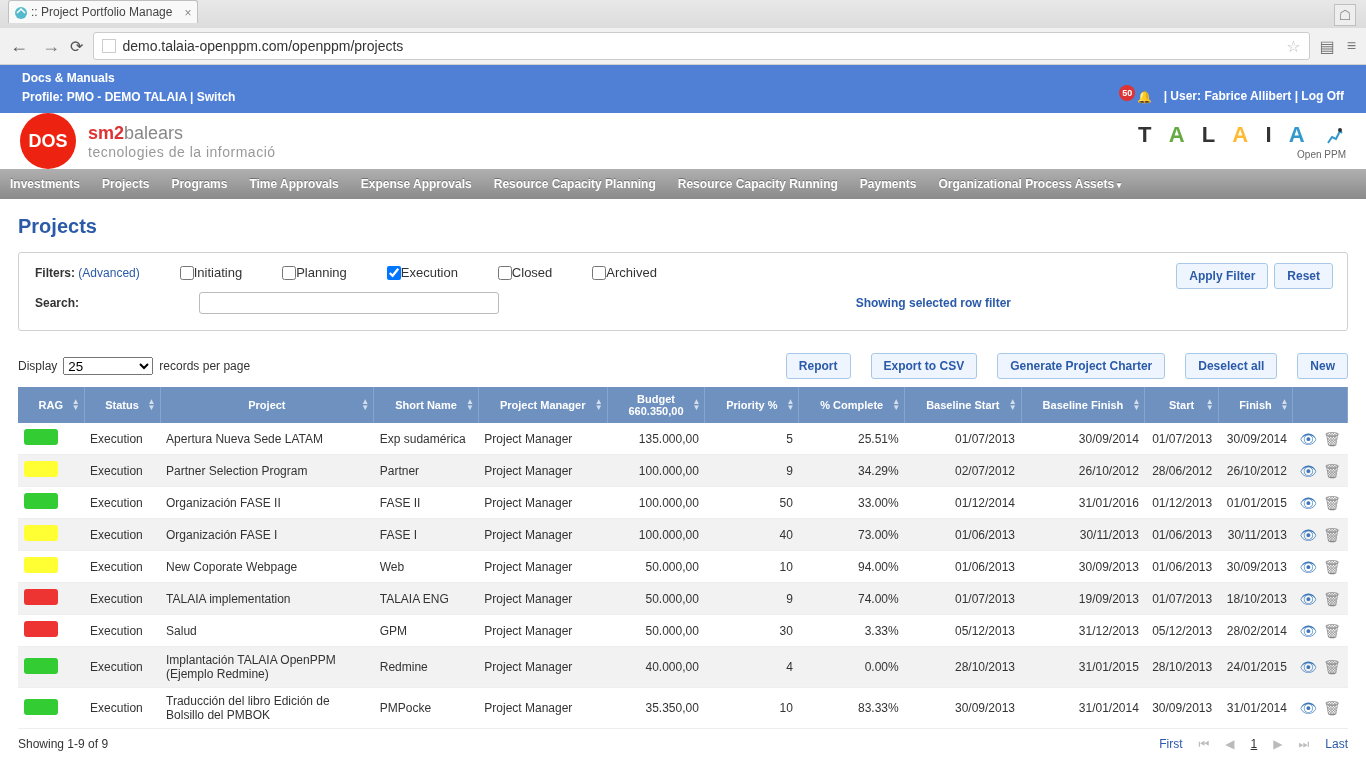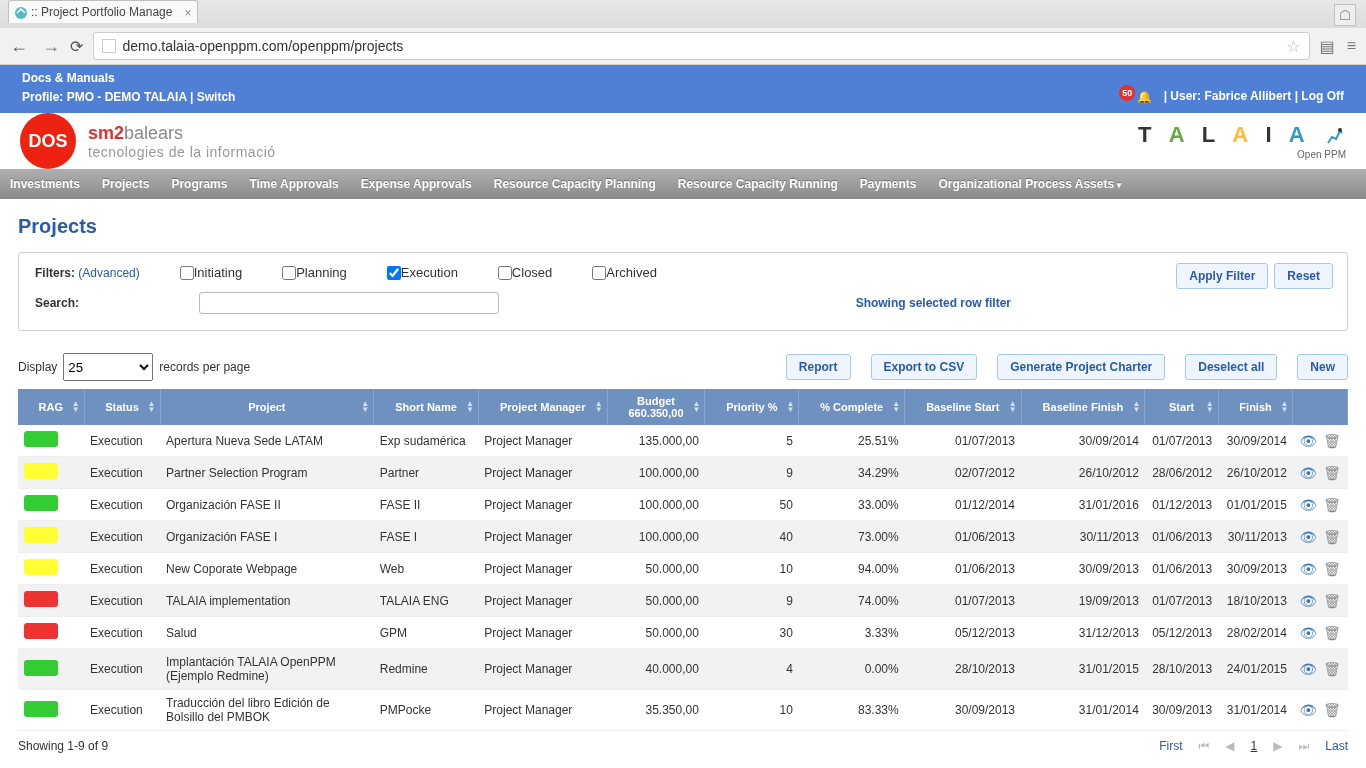--- a/index.html
+++ b/index.html
@@ -58,21 +58,21 @@
 .filter-btns { position:absolute; right:14px; top:10px; display:flex; gap:6px; }
 .btn { background:#eef5ff; border:1px solid #a8c8e8; color:#2a5aa8; font-weight:bold; padding:5px 12px; border-radius:3px; font-size:12px; cursor:pointer; }
 .search-row { display:flex; align-items:center; gap:20px; margin-top:12px; }
 .search-row label { font-weight:bold; }
 .search-row input { width:300px; height:22px; border:1px solid #bbb; border-radius:3px; padding:0 6px; margin-left:100px;}
 .show-filter { color:#2a5aa8; font-weight:bold; margin-left:auto; margin-right:320px; font-size:12px;}
 
 
 .table-controls { display:flex; align-items:center; margin:22px 0 8px; }
 .table-controls .left { display:flex; align-items:center; gap:6px; font-size:12px; }
-.table-controls select { height:28px; width:90px; }
+.table-controls select { height:18px; width:90px; }
 .table-controls .right { margin-left:auto; display:flex; gap:20px; }
 
 
 table.grid { width:100%; border-collapse:collapse; }
 table.grid th { background:#6f91c0; color:#fff; font-size:11px; font-weight:bold; padding:6px 20px; border-right:1px solid #87a5cc; text-align:center; position:relative;}
 table.grid th .sort { position:absolute; right:4px; top:50%; transform:translateY(-50%); font-size:8px; opacity:0.7; line-height:6px;}
 table.grid td { padding:6px 6px; font-size:12px; border-bottom:1px solid #eee; }
 table.grid tbody tr:nth-child(even) { background:#f2f2f2; }
 .rag { display:inline-block; width:34px; height:16px; border-radius:3px; }
 .rag.green{background:#3c3;} .rag.yellow{background:#ff3;} .rag.red{background:#e33;}

